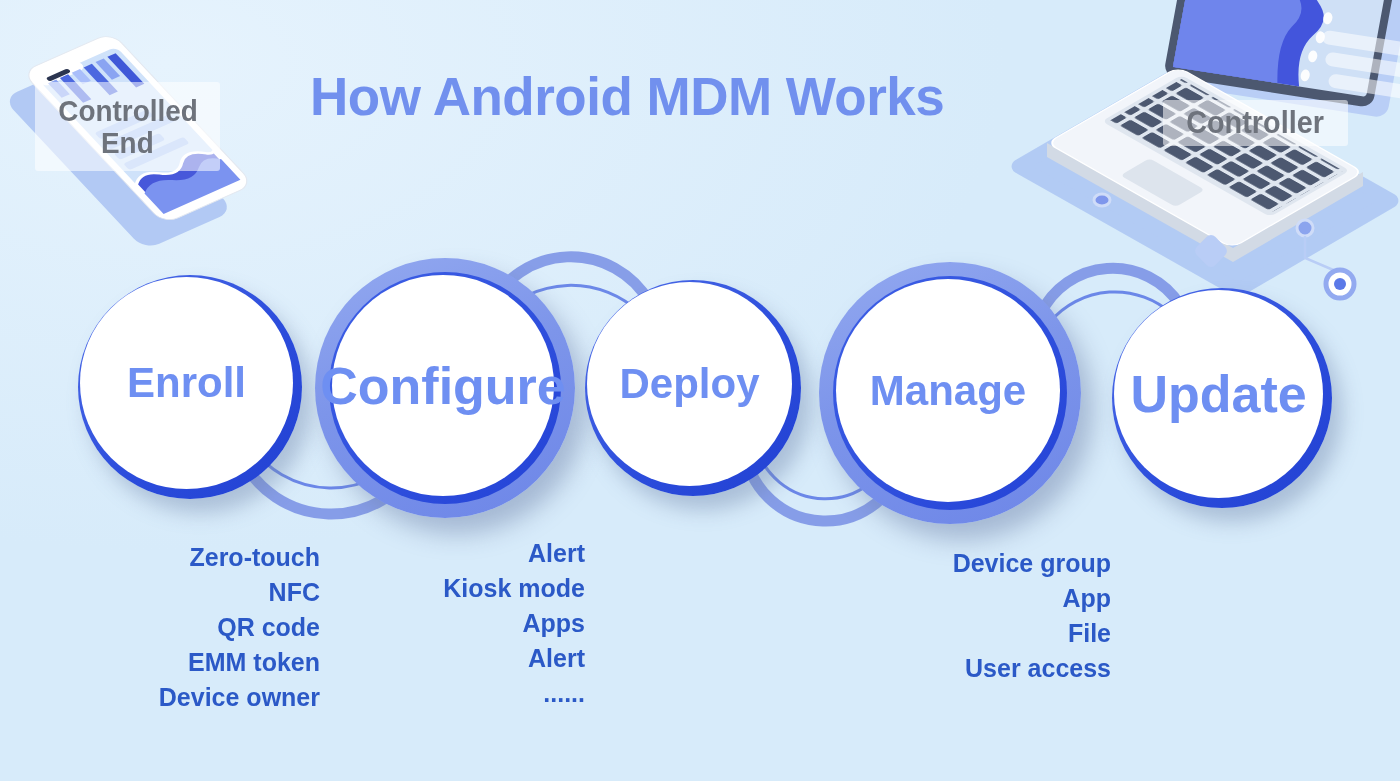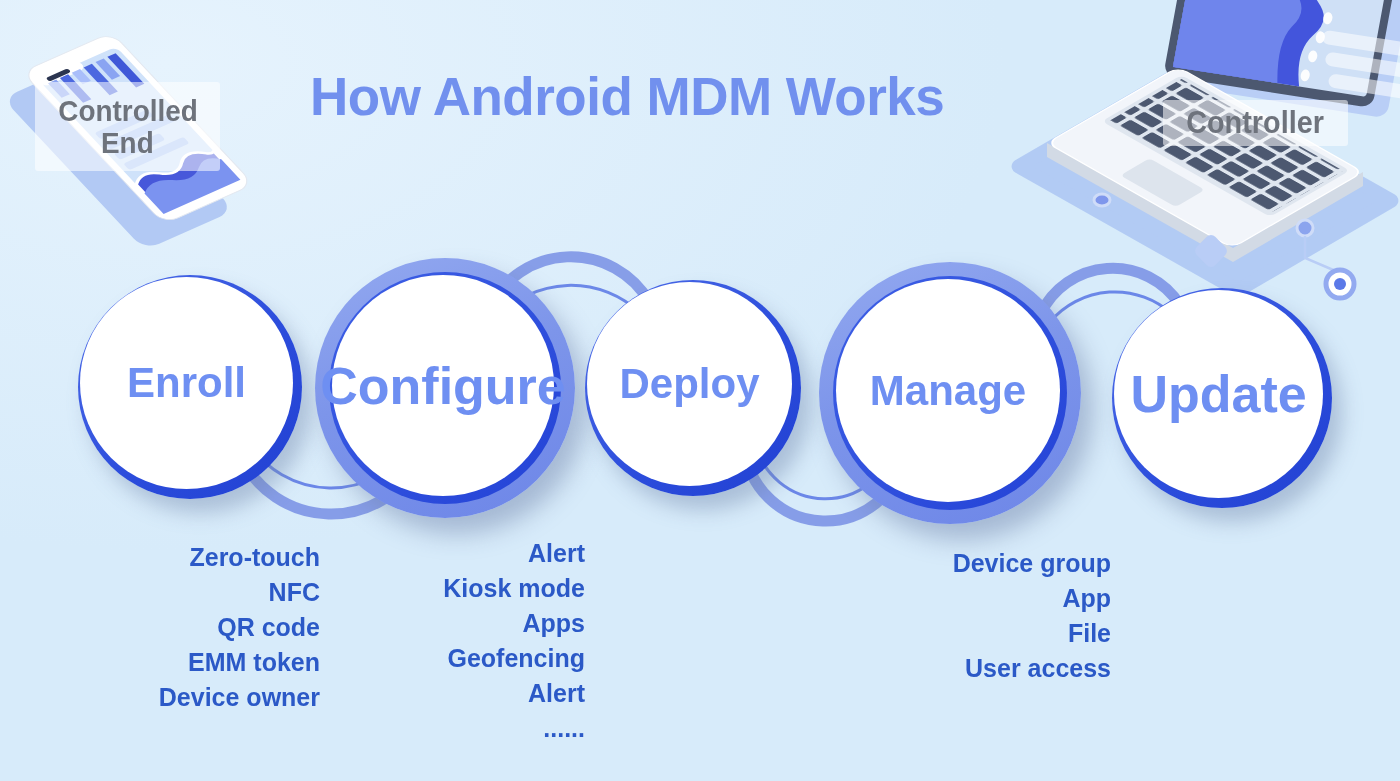--- a/index.html
+++ b/index.html
@@ -196,21 +196,20 @@
     <div>NFC</div>
     <div>QR code</div>
     <div>EMM token</div>
     <div>Device owner</div>
   </div>
 
   <div class="method-list list-2">
     <div>Alert</div>
     <div>Kiosk mode</div>
     <div>Apps</div>
-    <div>Geofencing</div>
     <div>Alert</div>
     <div>......</div>
   </div>
 
   <div class="method-list list-3">
     <div>Device group</div>
     <div>App</div>
     <div>File</div>
     <div>User access</div>
   </div>

